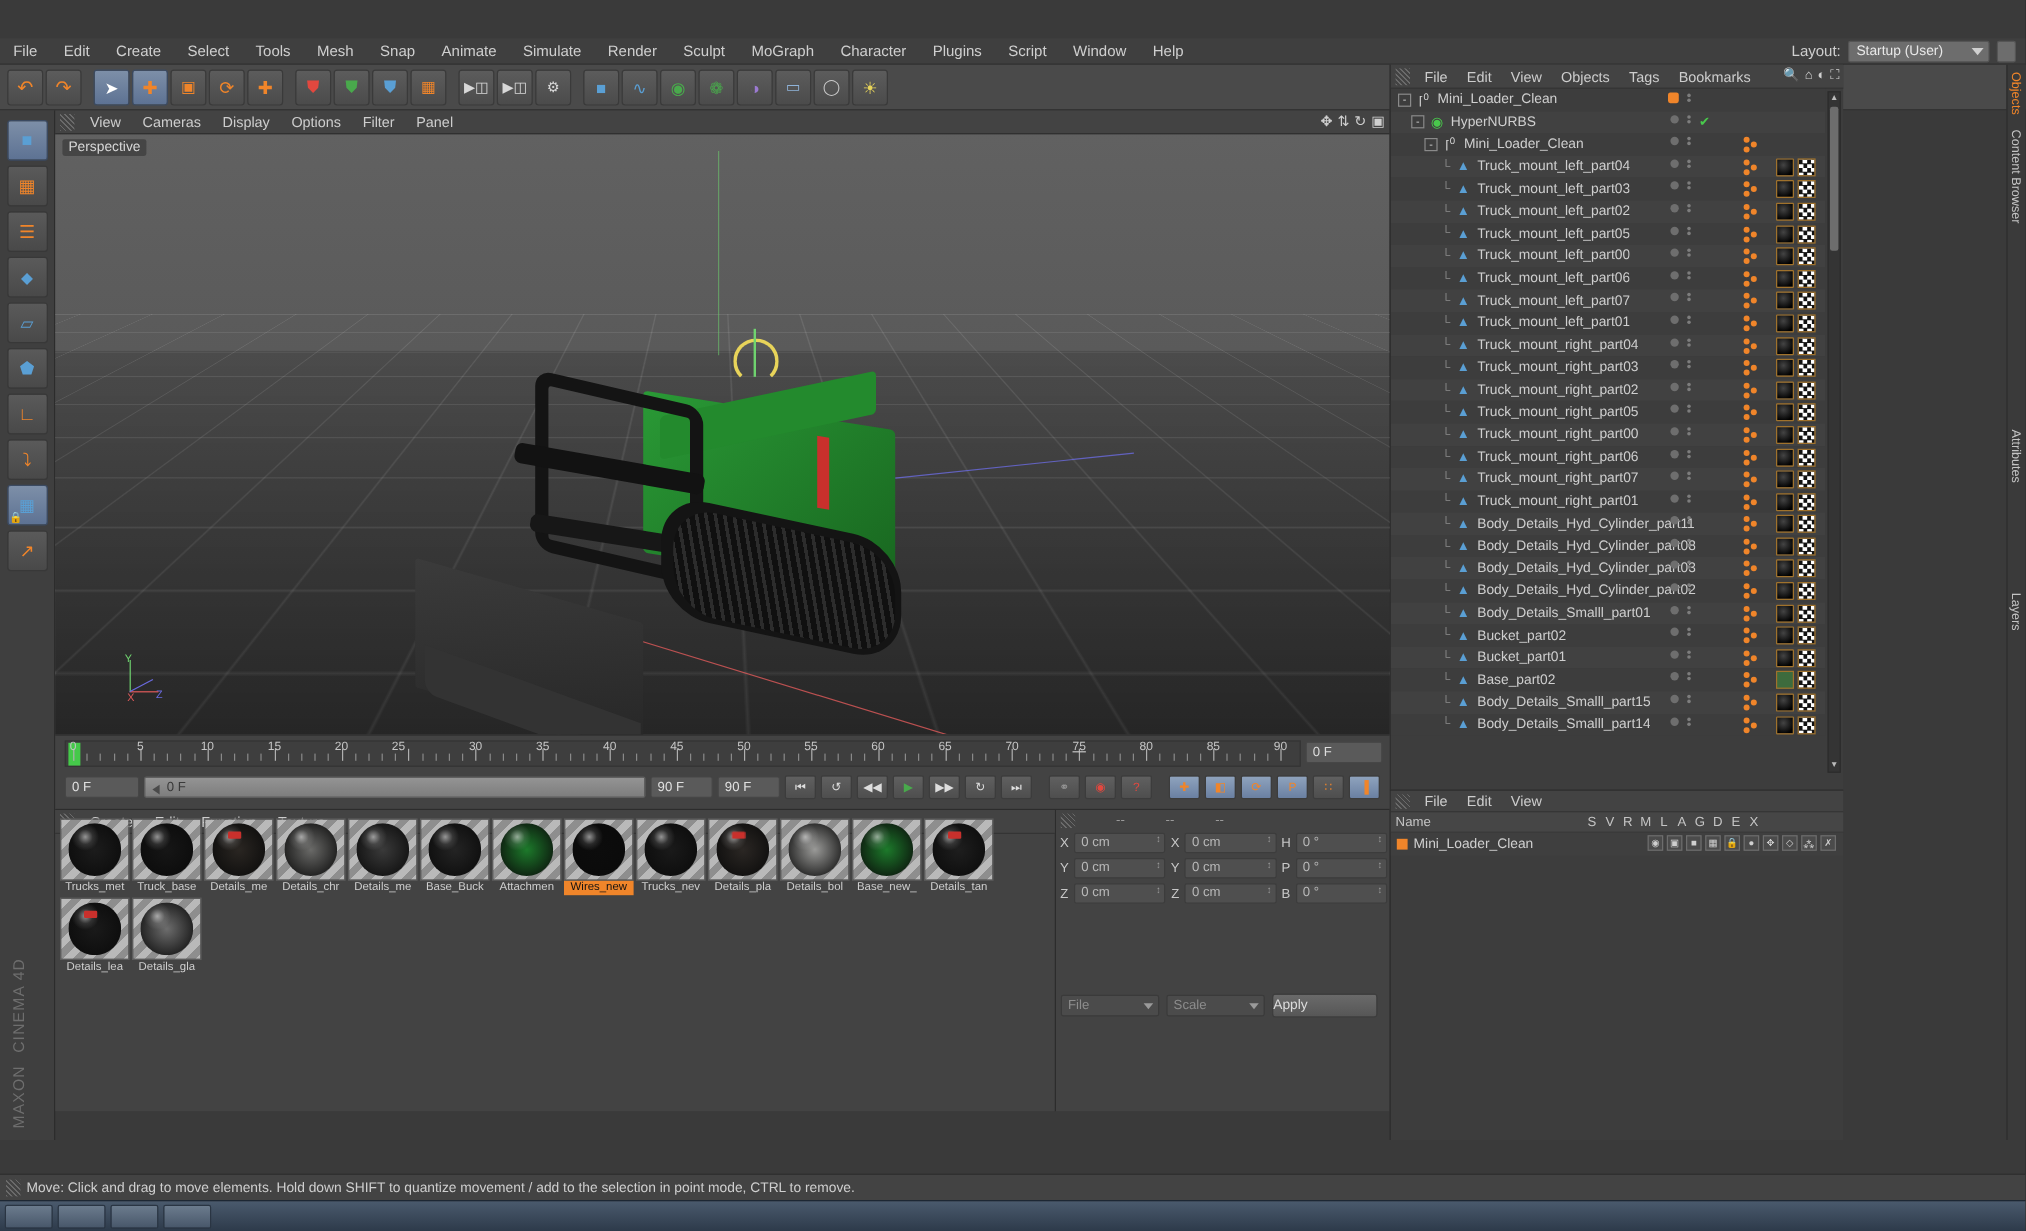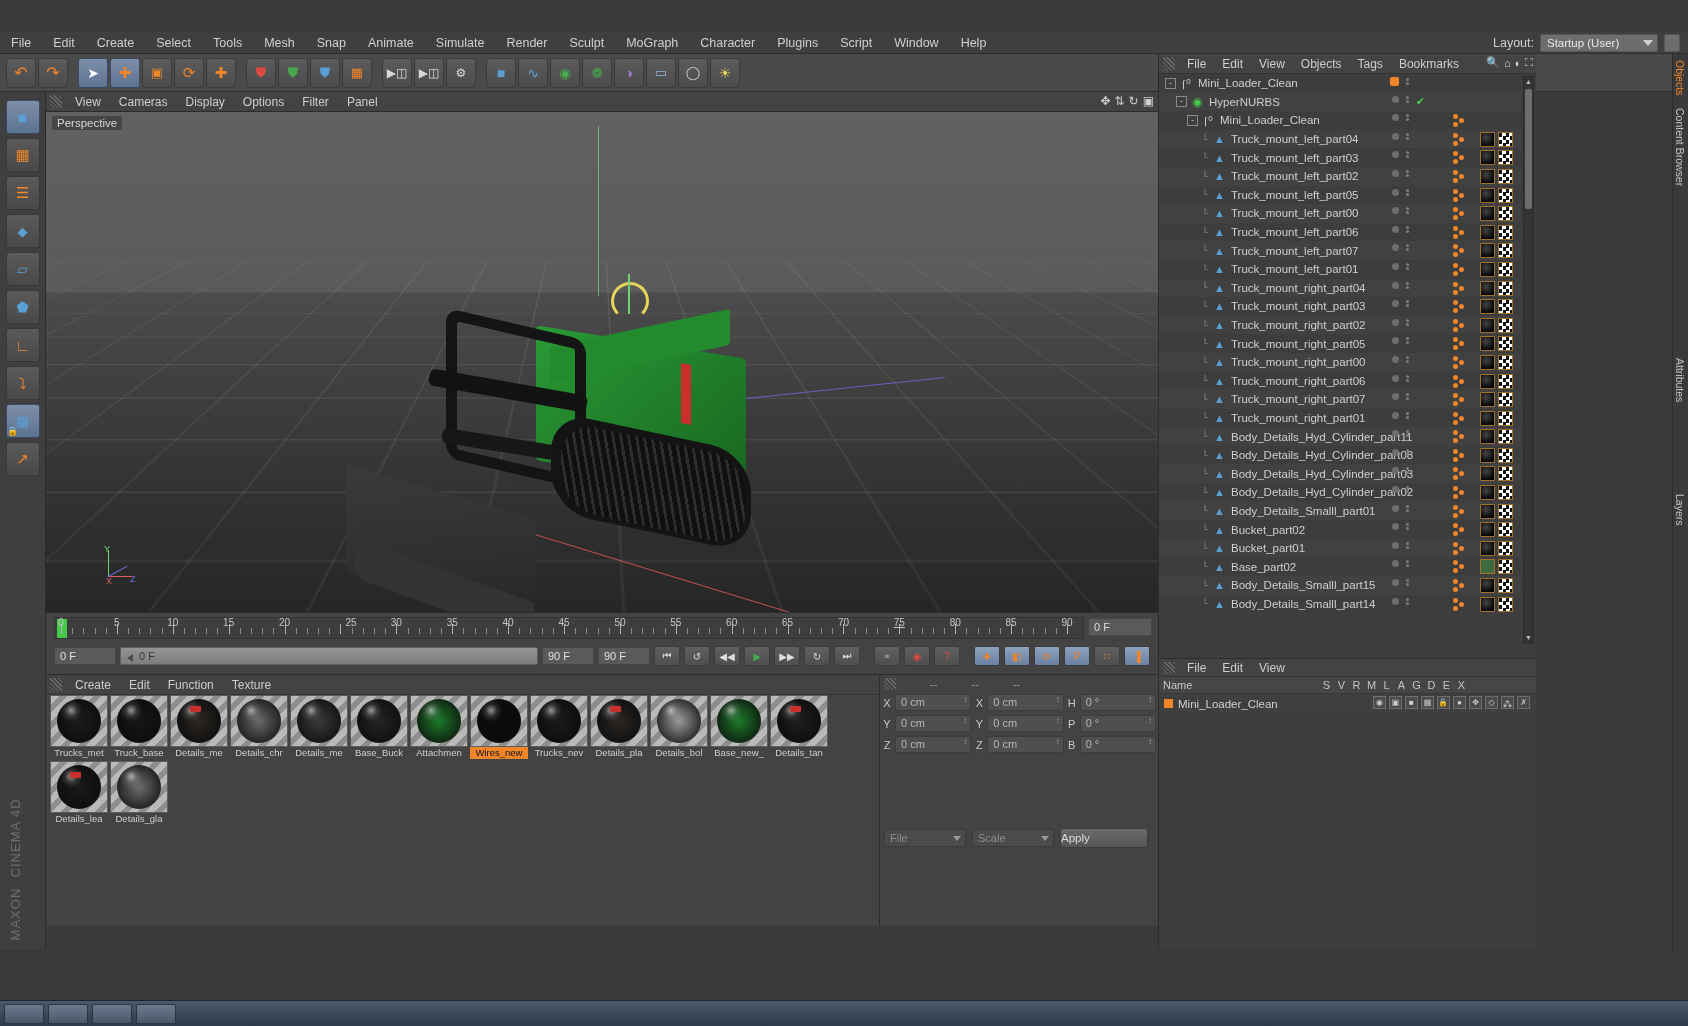--- a/index.html
+++ b/index.html
@@ -155,21 +155,21 @@
   .pbtn.rec{color:#e2483f;}
   .pbtn.active{background:linear-gradient(to bottom,#8fa3bd,#6a80a2);}
 
   
   .matmgr{position:absolute;left:46px;top:674px;width:834px;height:252px;background:#434343;
     border-top:1px solid #2c2c2c;border-right:1px solid #2c2c2c;}
   .mat-menubar{height:20px;background:#434343;border-bottom:1px solid #343434;display:flex;align-items:center;}
   .mat-menubar .grip{width:12px;height:14px;margin:0 4px;background:
     repeating-linear-gradient(45deg,#6a6a6a 0 1px,transparent 1px 3px);}
   .mat-menubar .mm{padding:0 9px;line-height:20px;font-size:12px;color:#cdcdcd;}
-  .mat-grid{position:absolute;left:4px;top:20px;width:826px;display:flex;flex-wrap:wrap;gap:2px;}
+  .mat-grid{position:absolute;left:4px;top:7px;width:826px;display:flex;flex-wrap:wrap;gap:2px;}
   .mat-cell{width:58px;}
   .mat-thumb{width:58px;height:52px;border:1px solid #5c5c5c;
     background-image:repeating-linear-gradient(135deg,#b9b9b9 0 6px,#8e8e8e 6px 12px);
     display:flex;align-items:center;justify-content:center;}
   .mat-ball{width:44px;height:44px;border-radius:50%;position:relative;overflow:hidden;}
   .mat-name{width:58px;height:12px;font-size:9.5px;color:#cfcfcf;text-align:center;
     overflow:hidden;white-space:nowrap;line-height:12px;}
   .mat-name.sel{background:#f0852a;color:#111;}
 
   
@@ -553,21 +553,21 @@
           <div class="tick" style="left: 967.289px;"></div>
           <div class="tick" style="left: 978.467px;"></div>
           <div class="tick" style="left: 989.644px;"></div>
           <div class="tick" style="left: 1000.82px;"></div>
           <div class="tickmaj" style="left: 1012px;"></div>
           <div class="lbl" style="left: 6px;">0</div>
           <div class="lbl" style="left: 61.8889px;">5</div>
           <div class="lbl" style="left: 117.778px;">10</div>
           <div class="lbl" style="left: 173.667px;">15</div>
           <div class="lbl" style="left: 229.556px;">20</div>
-          <div class="lbl" style="left: 296px;">25</div>
+          <div class="lbl" style="left: 277px;">25</div>
           <div class="lbl" style="left: 341.333px;">30</div>
           <div class="lbl" style="left: 397.222px;">35</div>
           <div class="lbl" style="left: 453.111px;">40</div>
           <div class="lbl" style="left: 509px;">45</div>
           <div class="lbl" style="left: 565px;">50</div>
           <div class="lbl" style="left: 620.778px;">55</div>
           <div class="lbl" style="left: 676.667px;">60</div>
           <div class="lbl" style="left: 732.556px;">65</div>
           <div class="lbl" style="left: 788.444px;">70</div>
           <div class="lbl" style="left: 844.333px; text-decoration: underline;">75</div>
@@ -1542,20 +1542,24 @@
     <div class="vtab">Content Browser</div>
     <div class="vtab" style="margin-top:160px">Attributes</div>
     <div class="vtab" style="margin-top:80px">Layers</div>
   </div>
 
   <div class="maxon">
     <span>MAXON</span>
     <span style="margin-top:6px">CINEMA 4D</span>
   </div>
 
+  <div class="statusbar">
+    <span class="grip"></span>
+    <span>Move: Click and drag to move elements. Hold down SHIFT to quantize movement / add to the selection in point mode, CTRL to remove.</span>
+  </div>
 
   <div class="taskbar">
     <div class="tb-item"></div>
     <div class="tb-item"></div>
     <div class="tb-item"></div>
     <div class="tb-item"></div>
   </div>
 
 </div>
 

